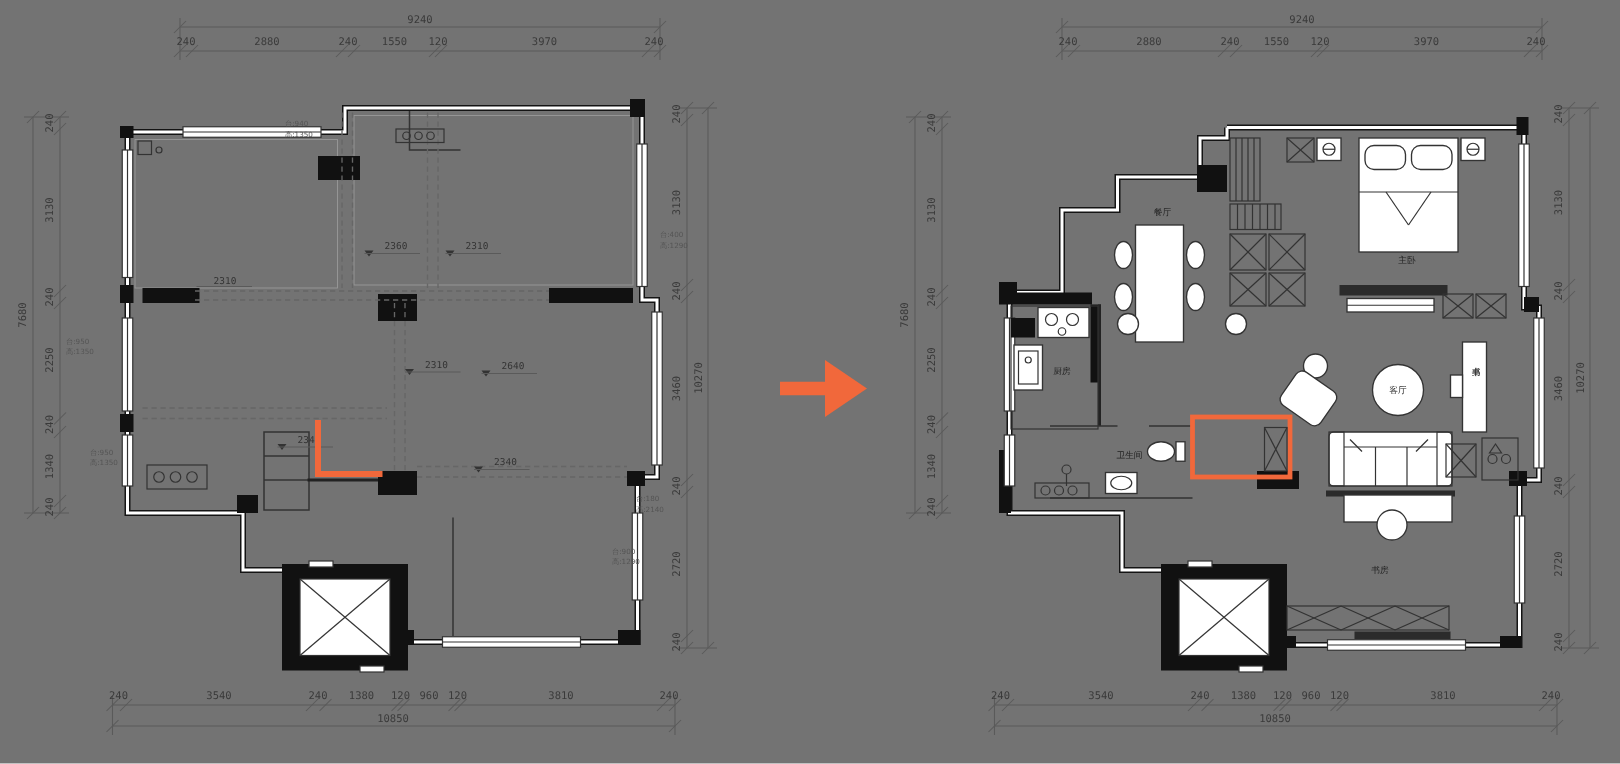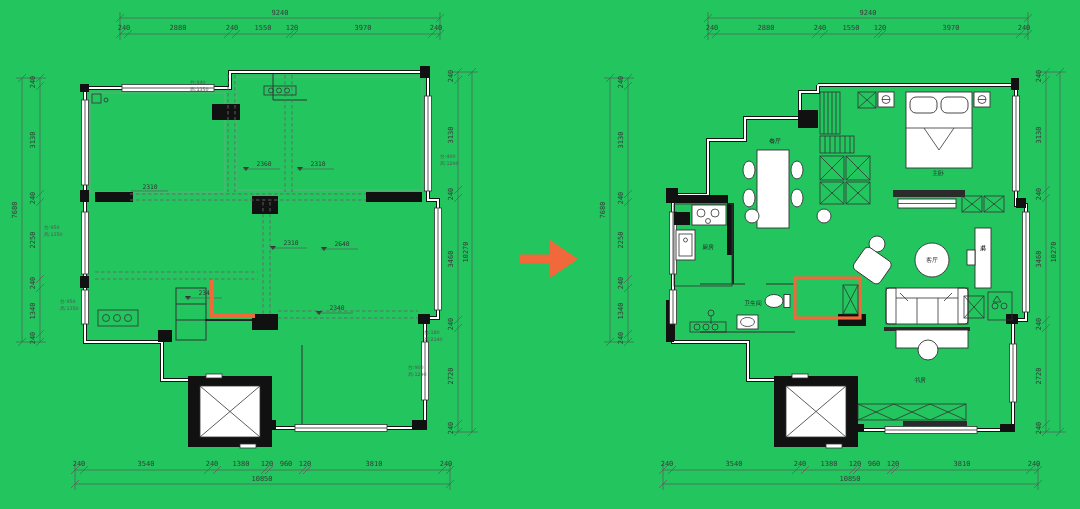--- a/index.html
+++ b/index.html
@@ -1,16 +1,16 @@
 <!DOCTYPE html>
 <html><head>
 <meta charset="utf-8">
 <style>
   html,body{margin:0;padding:0;background:#ffffff;}
-  .canvas{position:relative;width:1080px;height:509px;background:#22c55e;overflow:hidden;}
+  .canvas{position:relative;width:1080px;height:509px;background:#737373;overflow:hidden;}
   svg{display:block;}
   svg text{font-family:"DejaVu Sans Mono","Liberation Mono",monospace;stroke:none;}
   .dim{font-size:7px;fill:#3a3a3a;text-anchor:middle;}
   .idim{font-size:6.3px;fill:#333;text-anchor:middle;}
   .note{font-size:4.8px;fill:#555;font-family:"DejaVu Sans","Liberation Sans",sans-serif;}
   .room{font-size:5.8px;fill:#222;text-anchor:middle;font-family:"DejaVu Sans","Liberation Sans",sans-serif;}
   .chain{stroke:#5a5a5a;stroke-width:0.7;fill:none;}
   .wall{stroke:#141414;stroke-width:4;fill:none;}
   .wallcore{stroke:#ffffff;stroke-width:2;fill:none;}
   .thin{stroke:#333;stroke-width:1;fill:none;}

